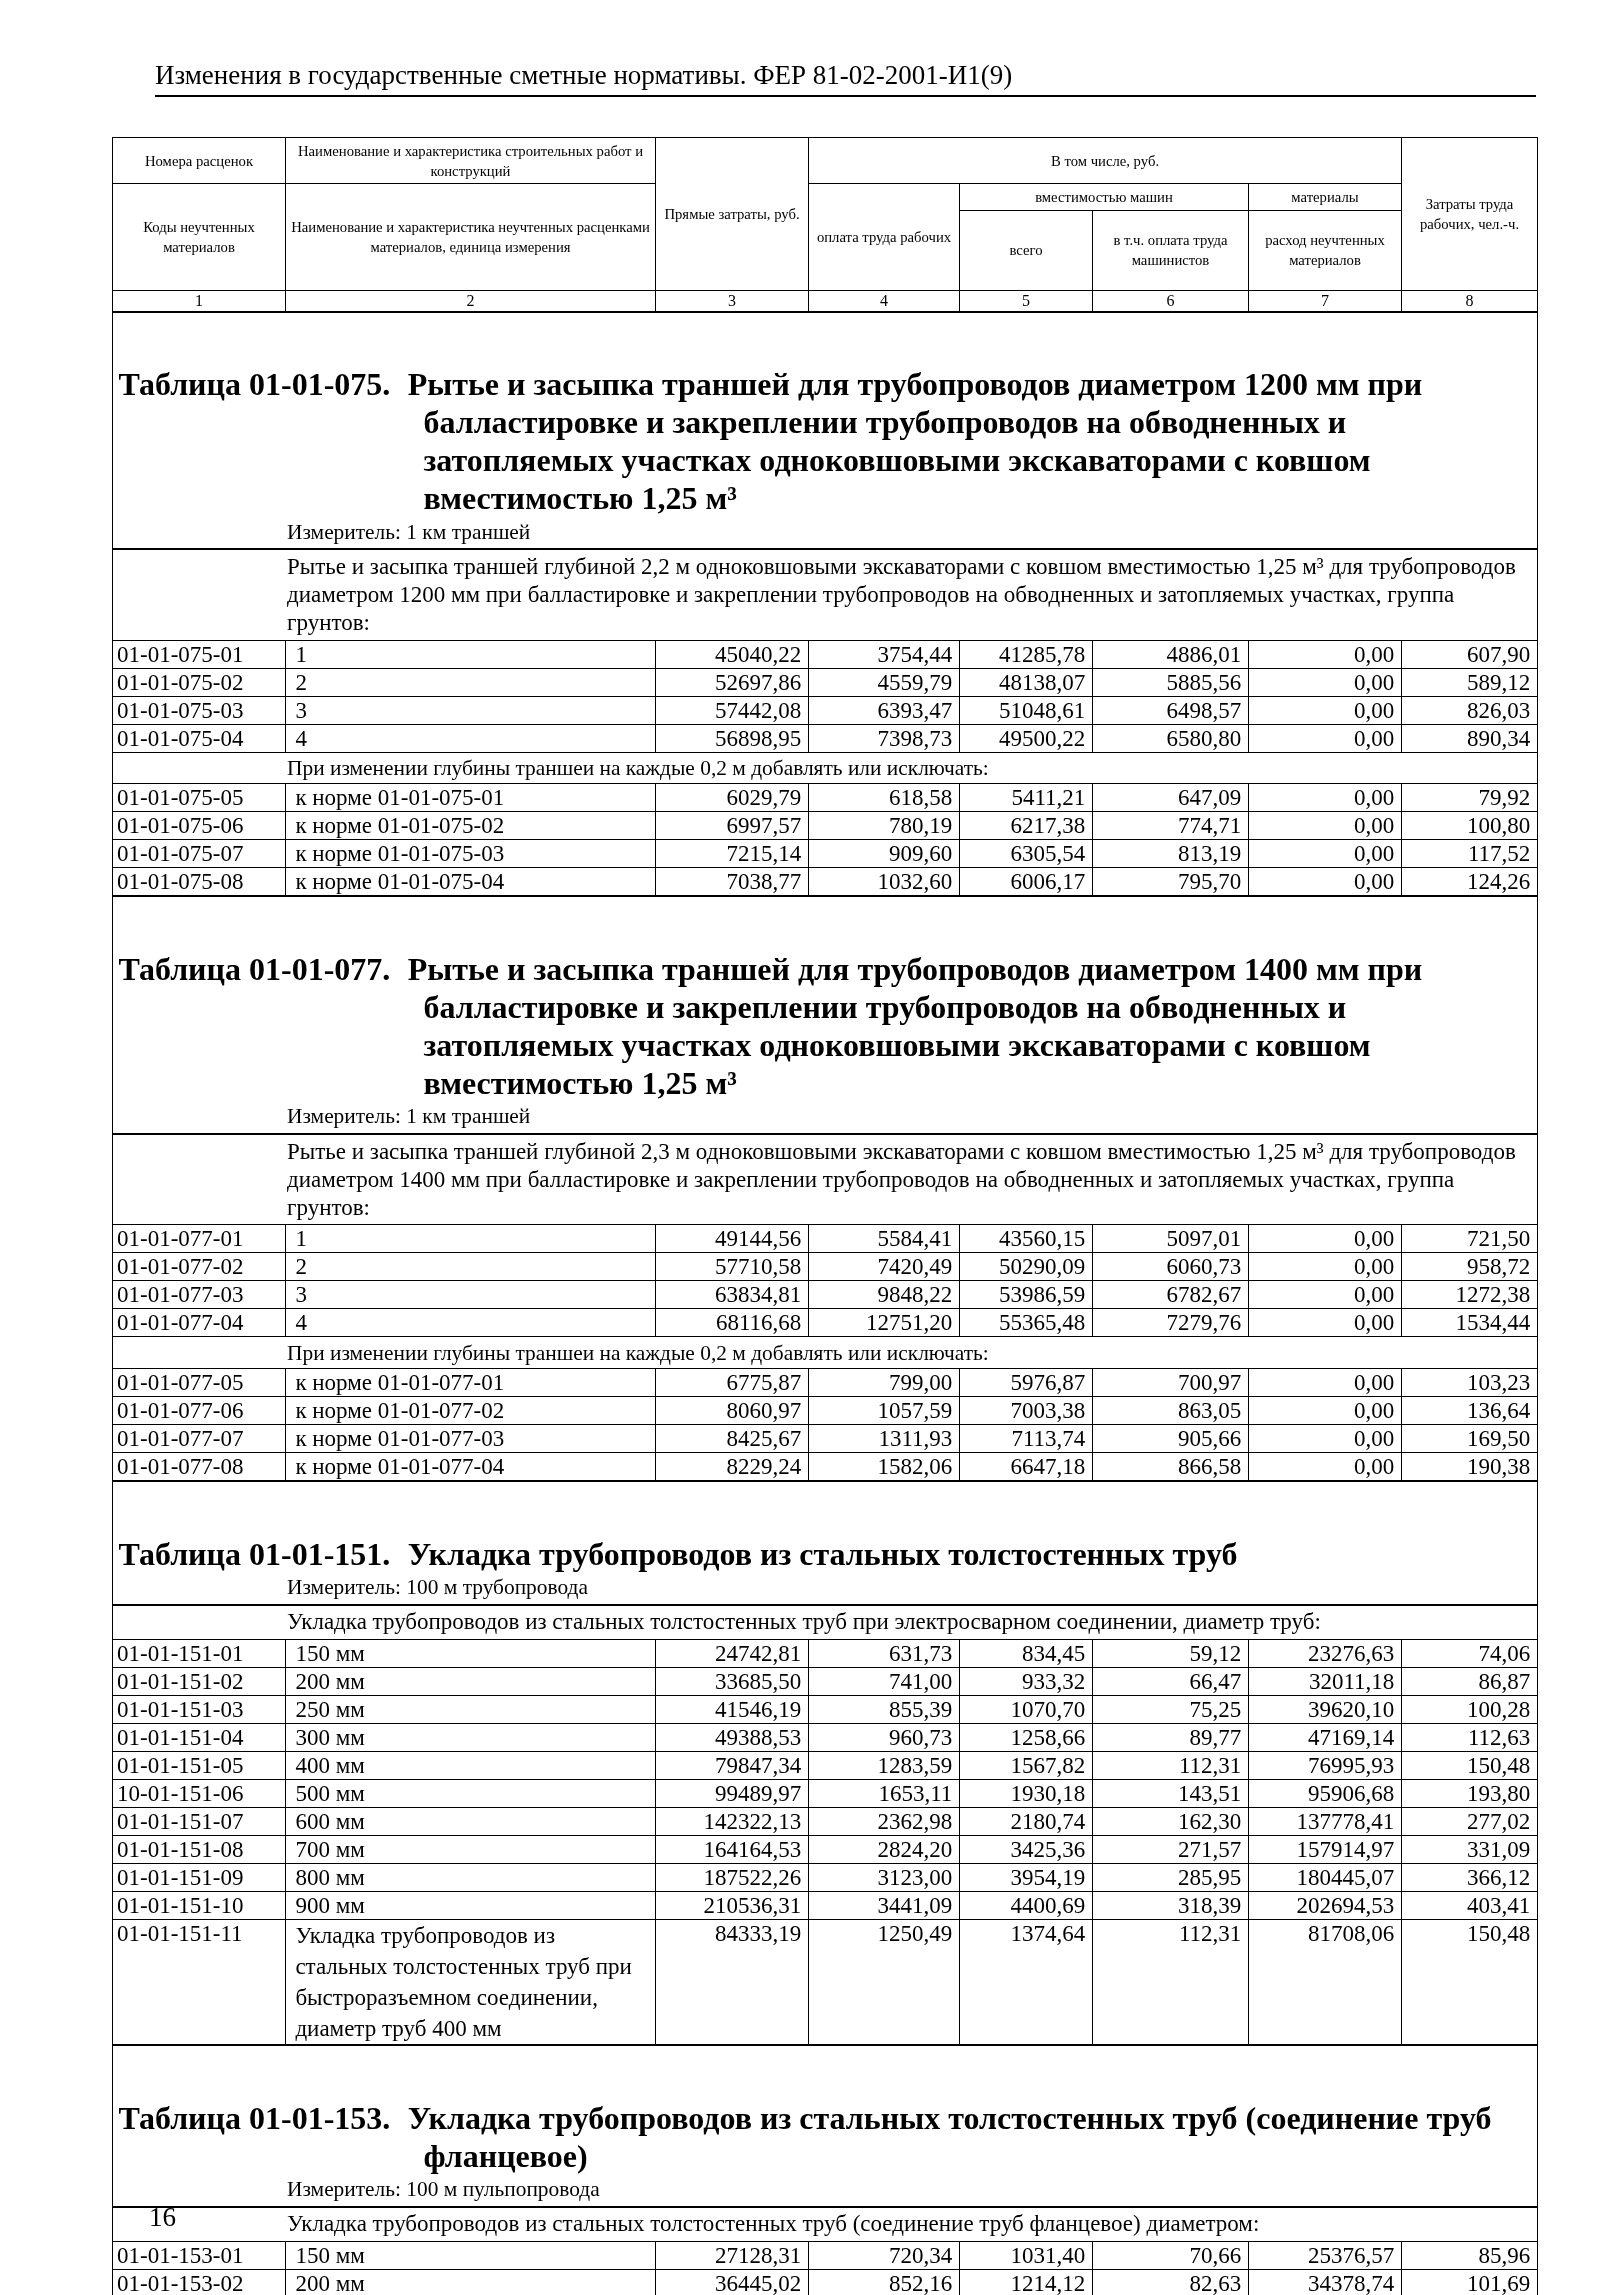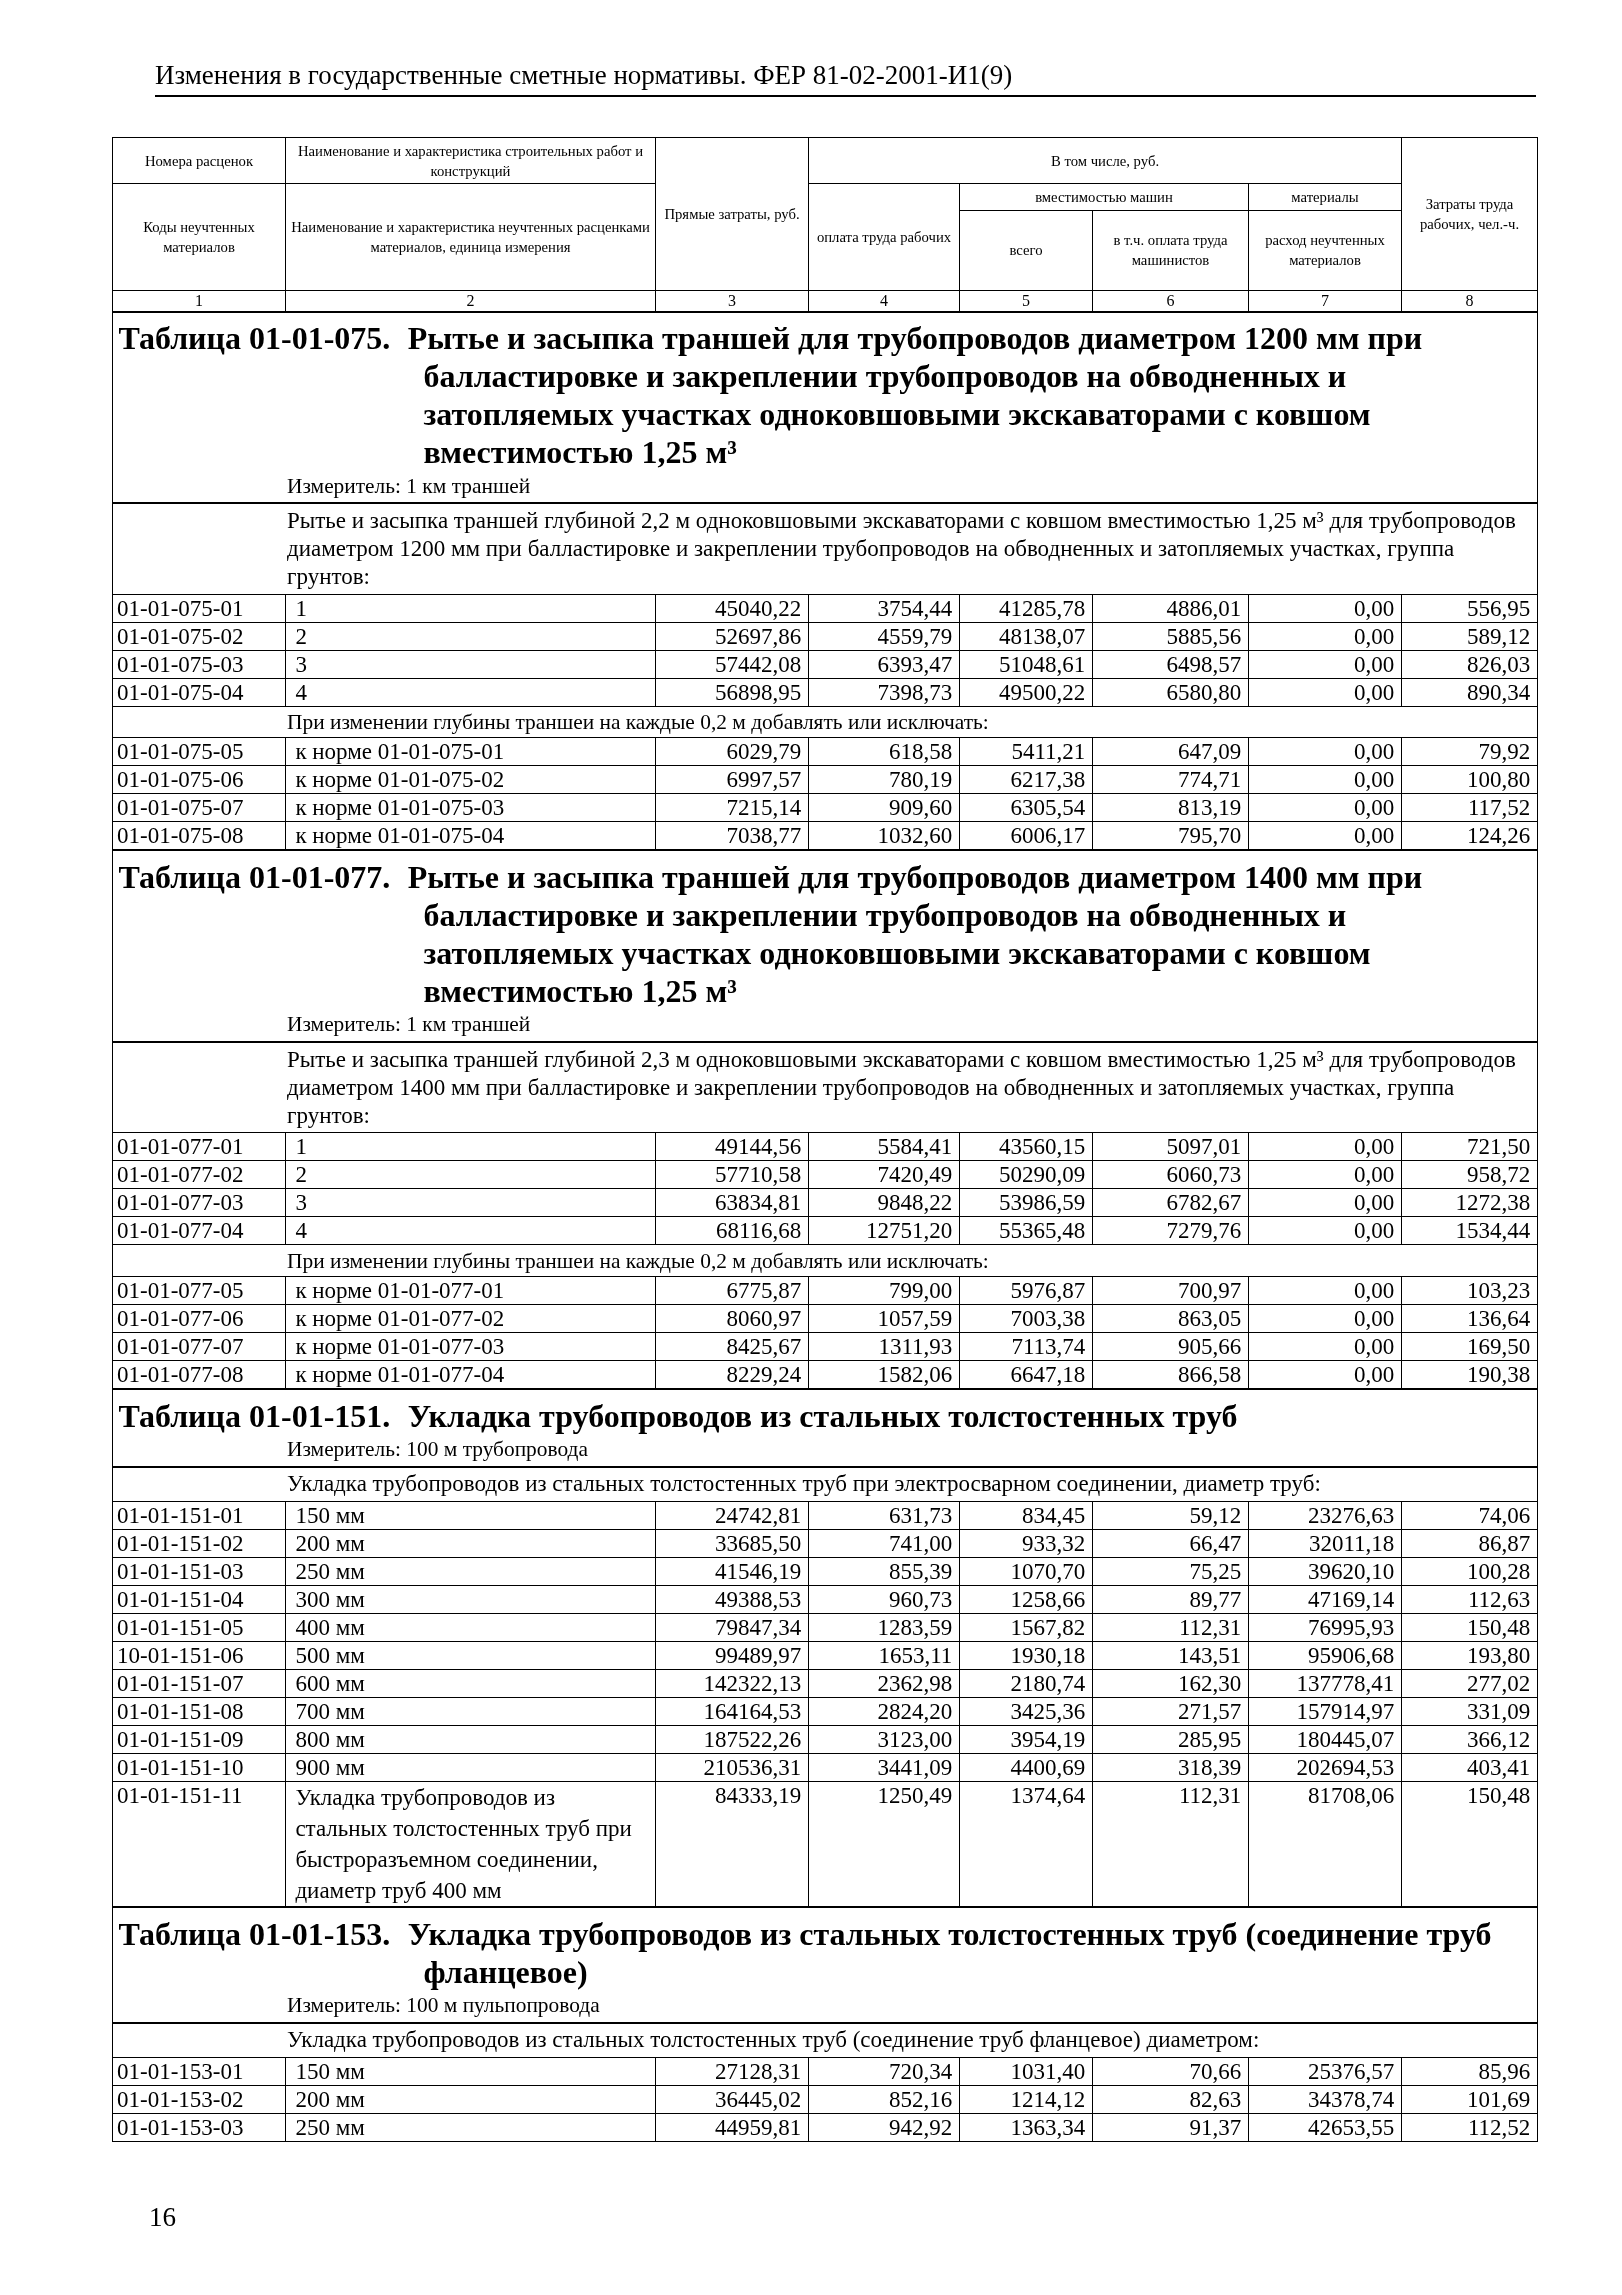--- a/index.html
+++ b/index.html
@@ -14,21 +14,21 @@
   .data td { font-size:23px; height:27px; line-height:27px; white-space:nowrap; }
   .data td.code { text-align:left; padding-left:4px; }
   .data td.name { text-align:left; padding-left:9.4px; }
   .data td.n { text-align:right; padding-right:6.7px; }
   .data td.name.wrap { white-space:normal; line-height:31px; vertical-align:top; }
   .data.tall td { vertical-align:top; }
   .title-row td { border-left:1.3px solid #000; border-right:1.3px solid #000; border-top:2.7px solid #000; border-bottom:none; padding:6.7px 5.4px 0 5.4px; }
   .tbl-title { font-weight:bold; font-size:32px; line-height:38px; display:flex; }
   .tbl-title .lbl { white-space:nowrap; padding-right:9.4px; }
   .tbl-title .txt { }
-  .tbl-title.hang { display:block; padding-left:305px; text-indent:-305px; }
+  .tbl-title.hang { display:block; padding-left:305px; text-indent:-305px;margin-top:46px; }
   .measure-row td { border-top:none; font-size:21.4px; padding:1.3px 0 2.7px 174px; border-bottom:2.7px solid #000; line-height:27px; }
   .desc-row td { font-size:23px; padding:2.7px 13.4px 2.7px 174px; line-height:28px; }
   .sub-row td { font-size:21.4px; padding:1.3px 0 1.3px 174px; line-height:28px; }
   .page-number { position:absolute; left:149px; top:2202px; font-size:27px; }
 </style>
 </head>
 <body>
 
 <div class="page-header">
   <span>Изменения в государственные сметные нормативы. ФЕР 81-02-2001-И1(9)</span>
@@ -90,21 +90,21 @@
           <td colspan="8">Рытье и засыпка траншей глубиной 2,2 м одноковшовыми экскаваторами с ковшом вместимостью 1,25 м³ для трубопроводов диаметром 1200 мм при балластировке и закреплении трубопроводов на обводненных и затопляемых участках, группа грунтов:</td>
         </tr>
         <tr class="data">
           <td class="code">01-01-075-01</td>
           <td class="name">1</td>
           <td class="n">45040,22</td>
           <td class="n">3754,44</td>
           <td class="n">41285,78</td>
           <td class="n">4886,01</td>
           <td class="n">0,00</td>
-          <td class="n">556,95</td>
+          <td class="n">607,90</td>
         </tr>
         <tr class="data">
           <td class="code">01-01-075-02</td>
           <td class="name">2</td>
           <td class="n">52697,86</td>
           <td class="n">4559,79</td>
           <td class="n">48138,07</td>
           <td class="n">5885,56</td>
           <td class="n">0,00</td>
           <td class="n">589,12</td>

